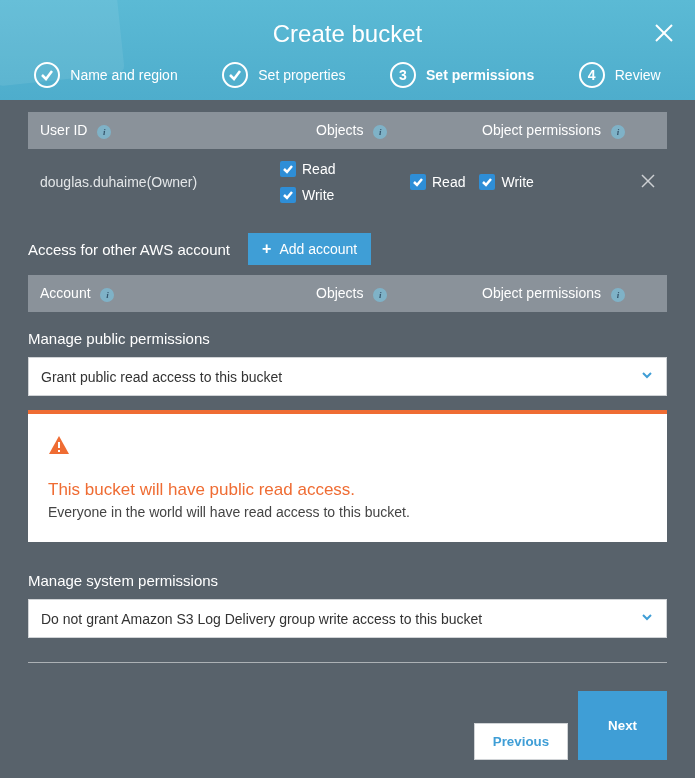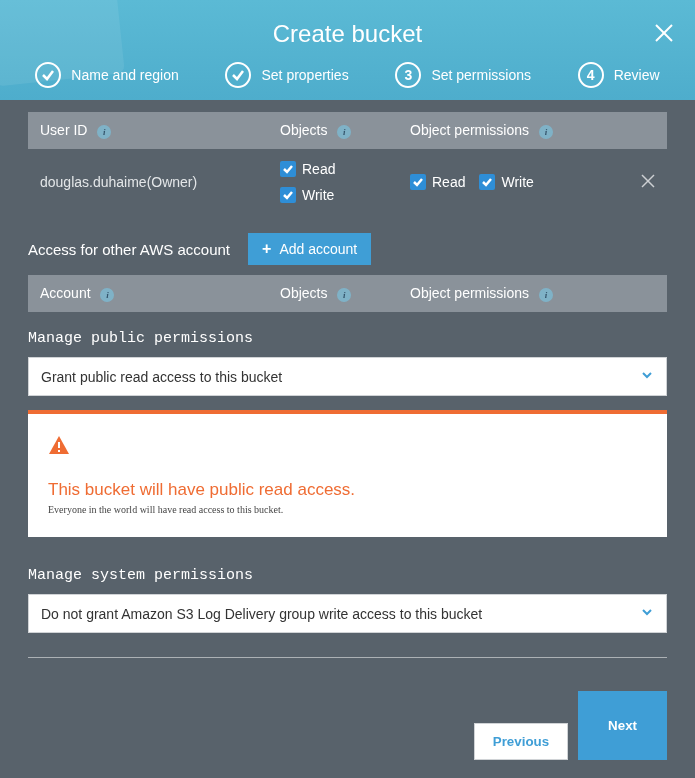--- a/index.html
+++ b/index.html
@@ -67,21 +67,21 @@
   height: 26px;
   border: 2px solid #fff;
   border-radius: 50%;
   display: flex;
   align-items: center;
   justify-content: center;
   font-weight: 600;
   font-size: 14px;
 }
 .step-circle.done svg { stroke: #fff; }
-.step.active .step-label { font-weight: 400; }
+.step.active .step-label { font-weight: 700; }
 .step.active .step-circle { font-weight: 700; }
 .step-label { font-size: 14px; }
 .body {
   background: #58626b;
   flex: 1;
   overflow: hidden;
   position: relative;
 }
 .body-inner {
   padding: 0 28px 16px 28px;
@@ -94,20 +94,21 @@
   overflow: hidden;
   height: 12px;
   line-height: 4px;
 }
 .table-head {
   background: #8a929a;
   display: flex;
   align-items: flex-start;
   padding: 10px 12px;
   font-size: 14px;
+  gap: 36px;
 }
 .col-user { width: 240px; }
 .col-obj { width: 130px; }
 .col-perm { flex: 1; }
 .info-ico {
   display: inline-flex;
   align-items: center;
   justify-content: center;
   width: 14px;
   height: 14px;
@@ -161,21 +162,20 @@
   cursor: pointer;
   display: inline-flex;
   align-items: center;
   gap: 8px;
   font-size: 14px;
 }
 .add-btn .plus { font-size: 16px; font-weight:700; line-height:1;}
 .sec-heading {
   font-size: 15px;
   margin: 18px 0 10px 0;
-  font-family: Liberation Mono, monospace;
 }
 .select {
   background: #fff;
   color: #333;
   border: 1px solid #d0d3d6;
   padding: 10px 12px;
   display: flex;
   align-items: center;
   justify-content: space-between;
   cursor: pointer;
@@ -199,22 +199,21 @@
   justify-content:center;
 }
 .warning-box .warn-ico svg { fill: #ef6c33; }
 .warn-title {
   color: #ef6c33;
   font-size: 17px;
   margin-bottom: 4px;
 }
 .warn-sub {
   color: #444;
-  font-size: 10px;
-  font-family: Liberation Serif, serif;
+  font-size: 14px;
 }
 .divider {
   border: none;
   border-top: 1px solid rgba(255,255,255,0.5);
   margin: 24px 0 0 0;
 }
 .footer {
   position: absolute;
   bottom: 0;
   left: 0;

